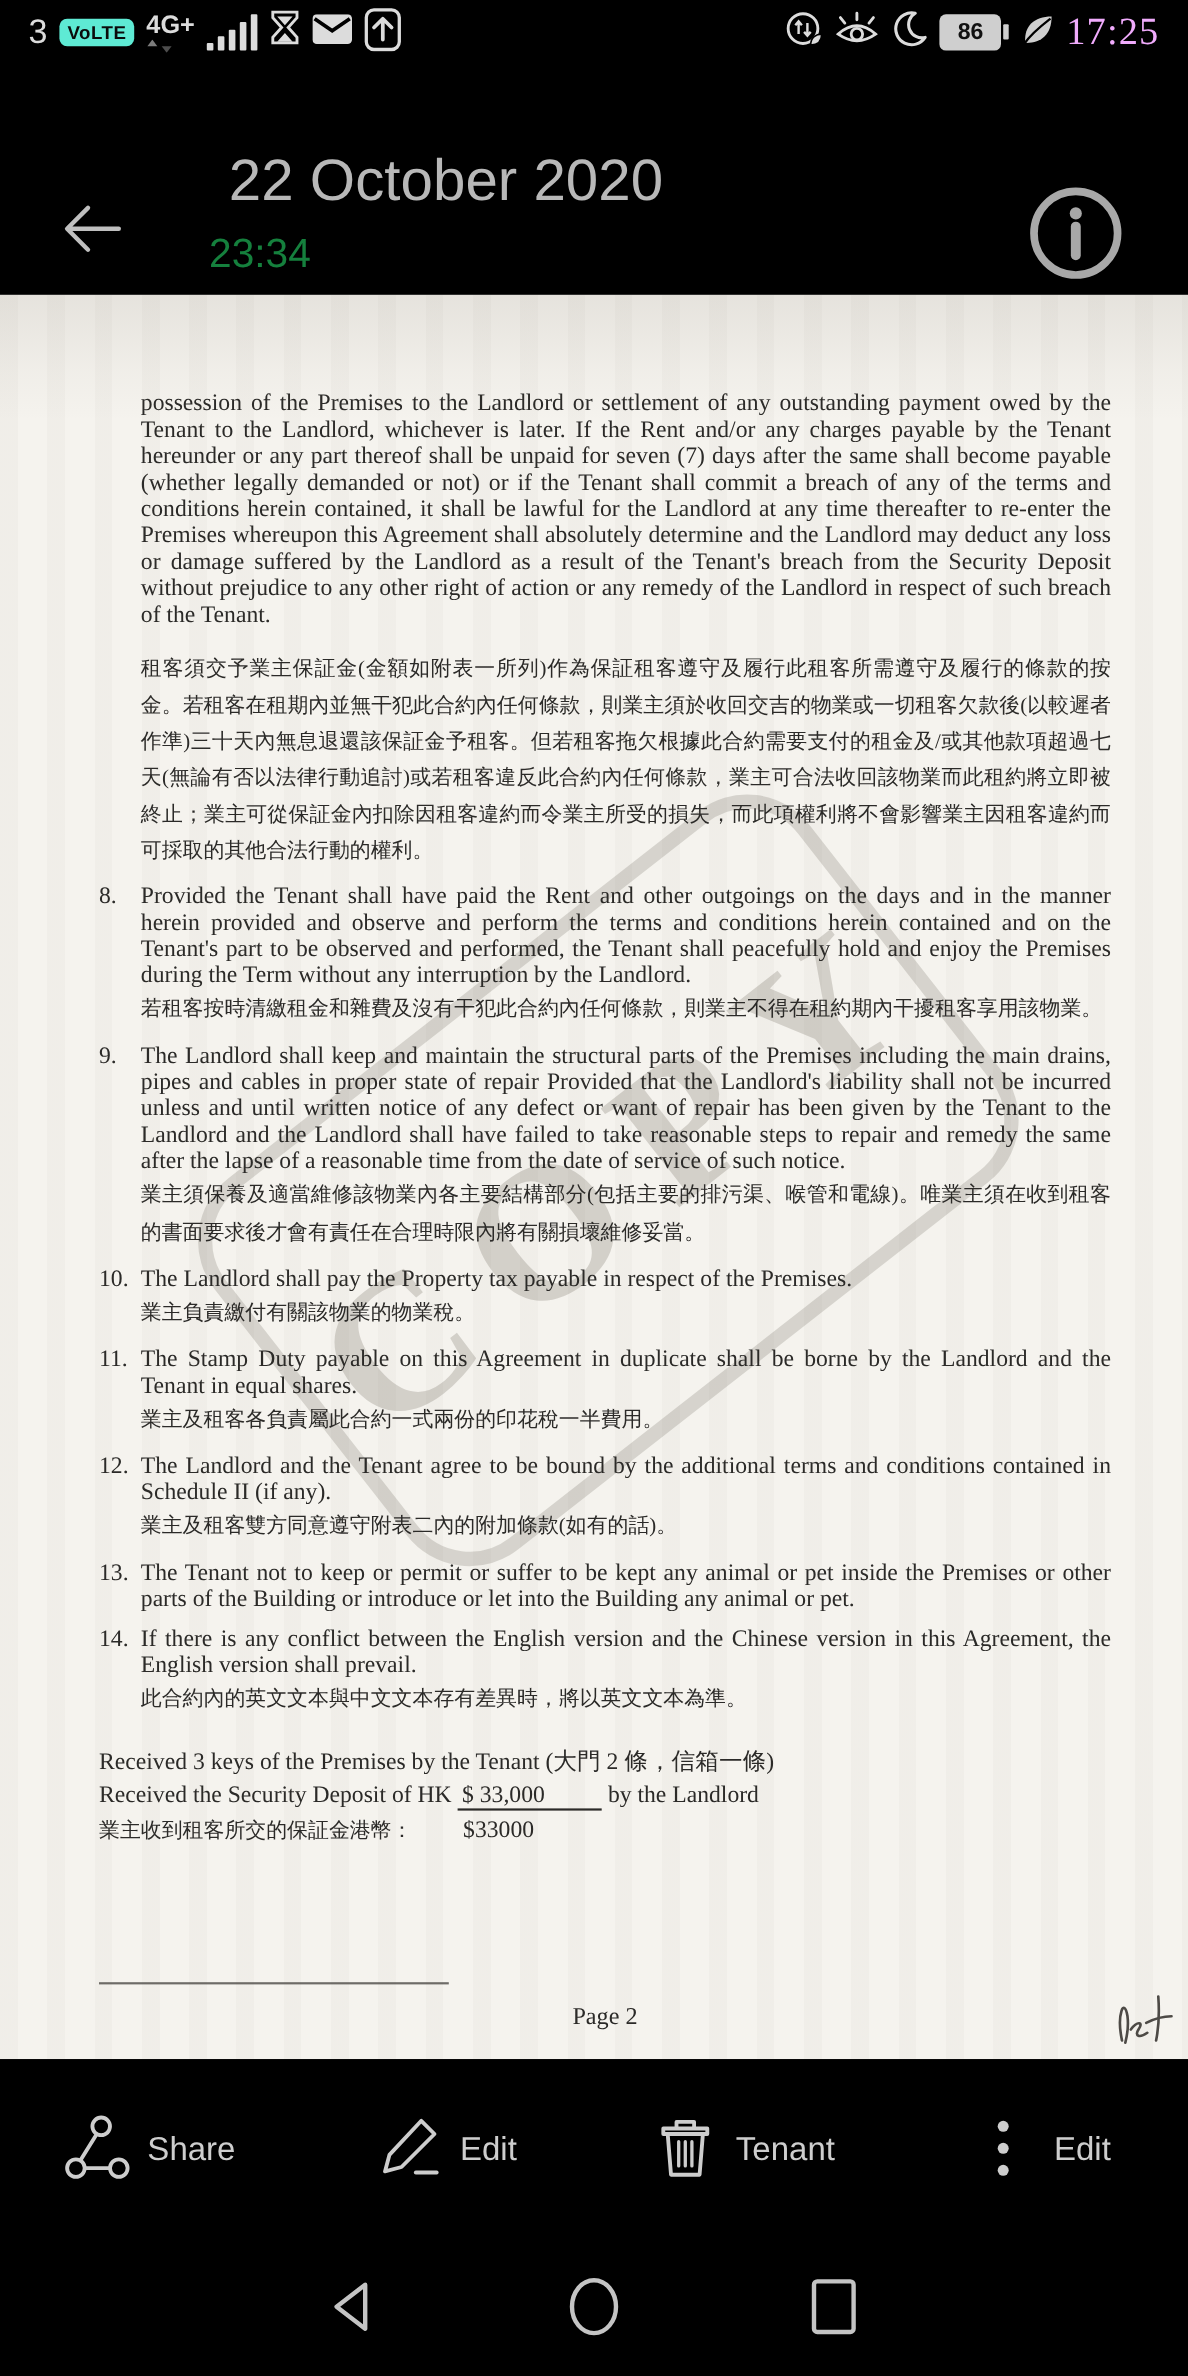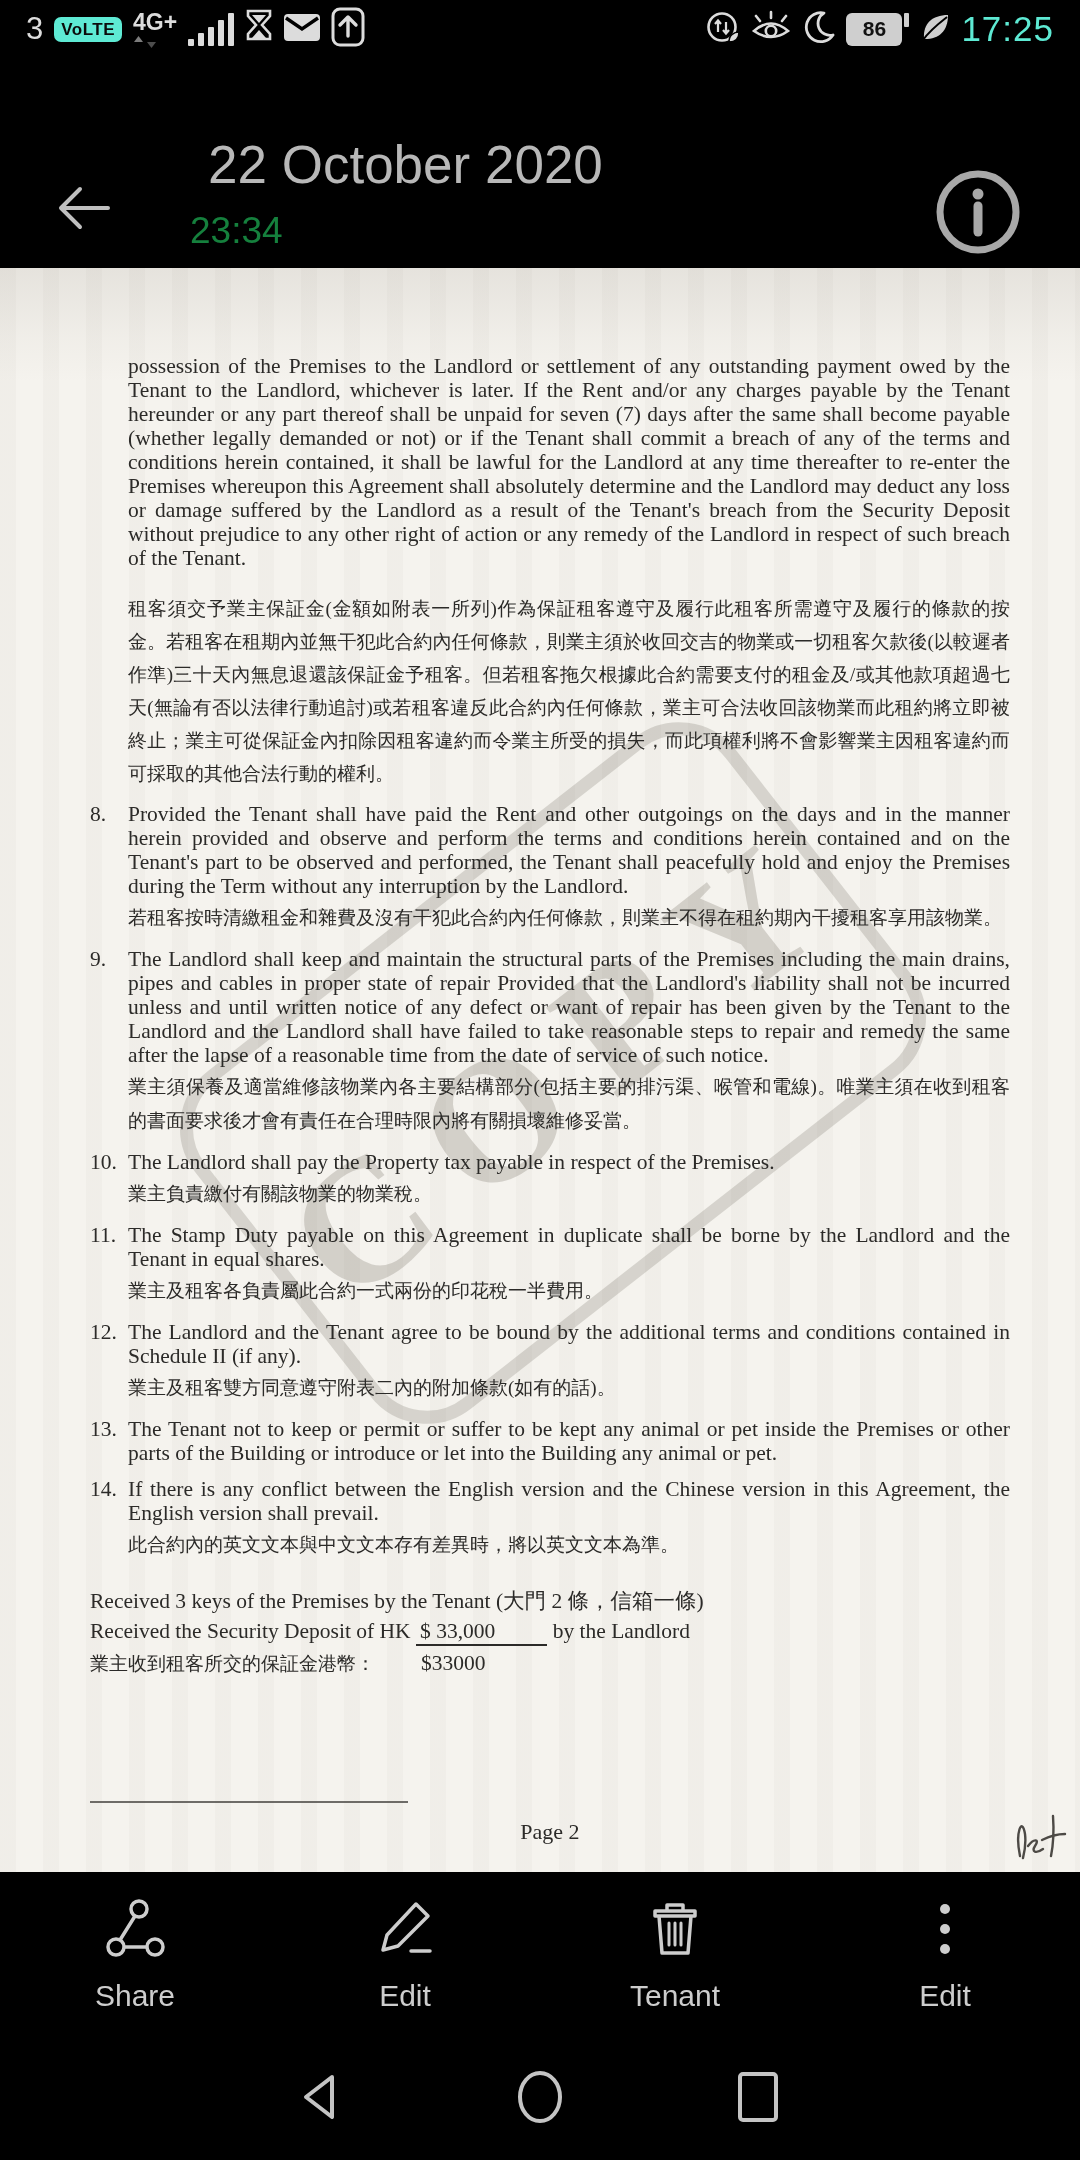--- a/index.html
+++ b/index.html
@@ -11,22 +11,22 @@
              justify-content:space-between;align-items:center;padding:0 26px;box-sizing:border-box;color:#dcdcdc;}
   .sb-left,.sb-right{display:flex;align-items:center;gap:11px;}
   .sb-carrier{font-size:31px;font-weight:400;}
   .sb-volte{background:#5eead4;color:#0b0b0b;font-size:17px;font-weight:bold;border-radius:7px;
             padding:4px 7px;letter-spacing:.5px;line-height:1;}
   .sb-net{display:flex;flex-direction:column;align-items:flex-start;line-height:1;}
   .sb-net-label{font-size:23px;font-weight:bold;}
   .sb-net-arrows{display:flex;gap:2px;margin-top:2px;}
   .sb-bars{display:flex;align-items:flex-end;gap:4px;height:34px;}
   .sb-bars i{display:block;width:6px;background:#dcdcdc;border-radius:1px;}
-  .sb-time{font-size:35px;font-weight:300;letter-spacing:1px;color:#5eead4;}
-  .sb-batt{display:flex;}
+  .sb-time{font-size:35px;font-weight:300;letter-spacing:1px;color:#f0abfc;font-family:Liberation Serif, serif;}
+  .sb-batt{display:flex;align-items:center;}
   .sb-batt-body{width:56px;height:33px;background:#cfcfcf;border-radius:6px;display:flex;
                 align-items:center;justify-content:center;color:#111;font-size:21px;font-weight:bold;}
   .sb-batt-nub{width:5px;height:14px;background:#cfcfcf;border-radius:1px;margin-left:2px;}
 
   
   .header{position:absolute;top:58px;left:0;width:1080px;height:210px;background:#000;}
   .back-btn{position:absolute;left:52px;top:118px;width:64px;height:64px;}
   .hdr-title{position:absolute;left:188px;top:76px;font-size:53px;color:#b8b8b8;font-weight:500;margin-left:20px;}
   .hdr-sub{position:absolute;left:190px;top:152px;font-size:37px;color:#15803d;font-weight:400;}
   .info-btn{position:absolute;right:54px;top:106px;width:96px;height:96px;}
@@ -56,21 +56,21 @@
   .rc-zh{font-size:19px;line-height:34px;}
   .amt-blank{border-bottom:2px solid #2b2a28;padding:0 52px 1px 4px;}
   .rc-amt{display:inline-block;margin-left:46px;font-family:"Liberation Serif",serif;font-size:21.5px;}
   .sig-line{margin-top:120px;width:318px;border-top:2px solid #6e6c68;height:0;}
   .page-label{text-align:center;font-size:22px;margin-top:16px;}
   .scribble{position:absolute;right:12px;bottom:4px;z-index:2;}
 
   
   .toolbar{position:absolute;top:1872px;left:0;width:1080px;height:166px;background:#000;
            display:flex;align-items:center;}
-  .tb-item{flex:1;display:flex;flex-direction:column;align-items:center;justify-content:center;gap:14px;}
+  .tb-item{flex:1;display:flex;flex-direction:row;align-items:center;justify-content:center;gap:14px;}
   .tb-label{font-size:30px;color:#cdcdcd;font-weight:400;}
 
   
   .navbar{position:absolute;top:2038px;left:0;width:1080px;height:122px;background:#000;
           display:flex;align-items:center;justify-content:center;gap:160px;}
 </style>
 </head>
 <body>
 
 <div class="screen">

